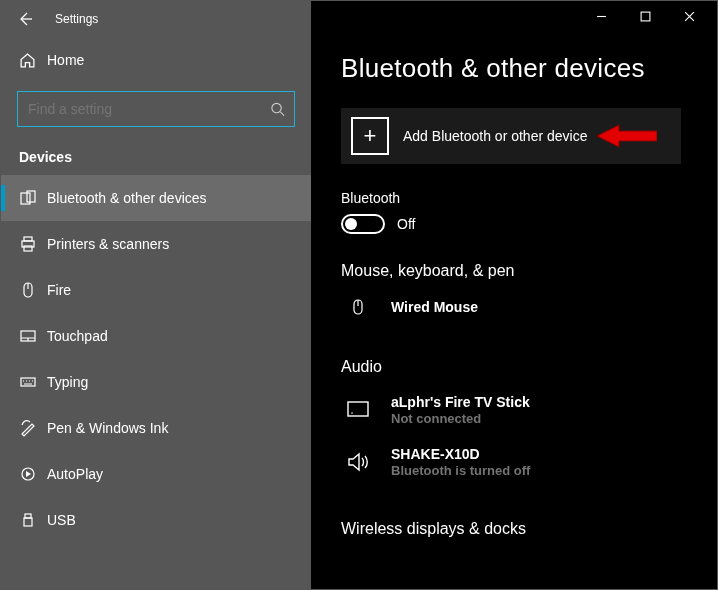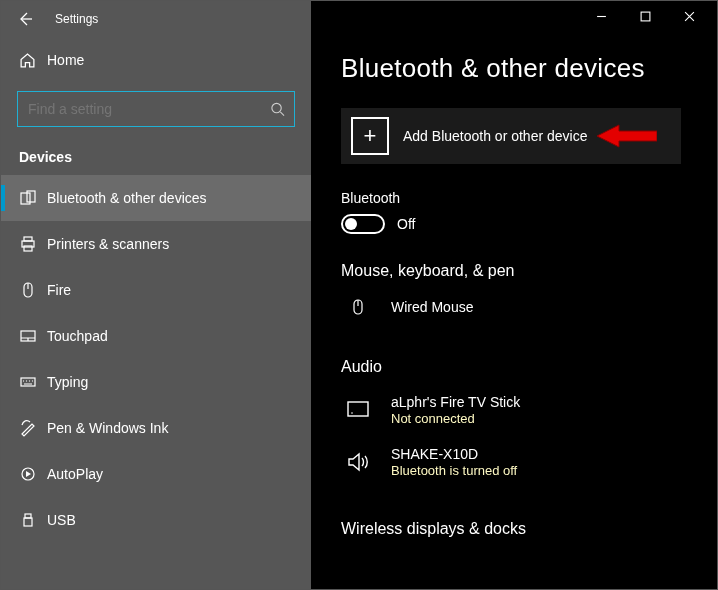--- a/index.html
+++ b/index.html
@@ -32,24 +32,24 @@
   .plus-box { width:38px; height:38px; border:2px solid #fff; display:flex; align-items:center; justify-content:center; margin-right:14px; font-size:22px; }
   .add-label { font-size:14px; }
   .arrow-annotation { position:absolute; right:24px; top:50%; transform:translateY(-50%); }
 
   .subheading { font-size:14px; margin-top:26px; margin-bottom:8px; }
   .toggle-row { display:flex; align-items:center; gap:12px; font-size:14px; }
   .toggle { width:44px; height:20px; border:2px solid #fff; border-radius:20px; position:relative; cursor:pointer; }
   .toggle-knob { width:12px; height:12px; background:#fff; border-radius:50%; position:absolute; top:2px; left:2px; }
 
   .group-heading { font-size:16px; font-weight:400; margin-top:28px; margin-bottom:12px; }
-  .device-row { display:flex; align-items:center; gap:16px; padding:6px 0 14px 0; }
+  .device-row { display:flex; align-items:center; gap:16px; padding:6px 0 14px 0;font-weight:bold; }
   .device-icon { width:34px; display:flex; justify-content:center; }
   .device-text .dname { font-size:14px; }
-  .device-text .dstat { font-size:13px; color:#fef9c3; margin-top:1px; }
+  .device-text .dstat { font-size:13px; color:#737373; margin-top:1px; }
 
   svg { display:block; }
 </style>
 </head>
 <body>
 
 <div class="app">
 
   <div class="sidebar">
     <div class="titlebar">

